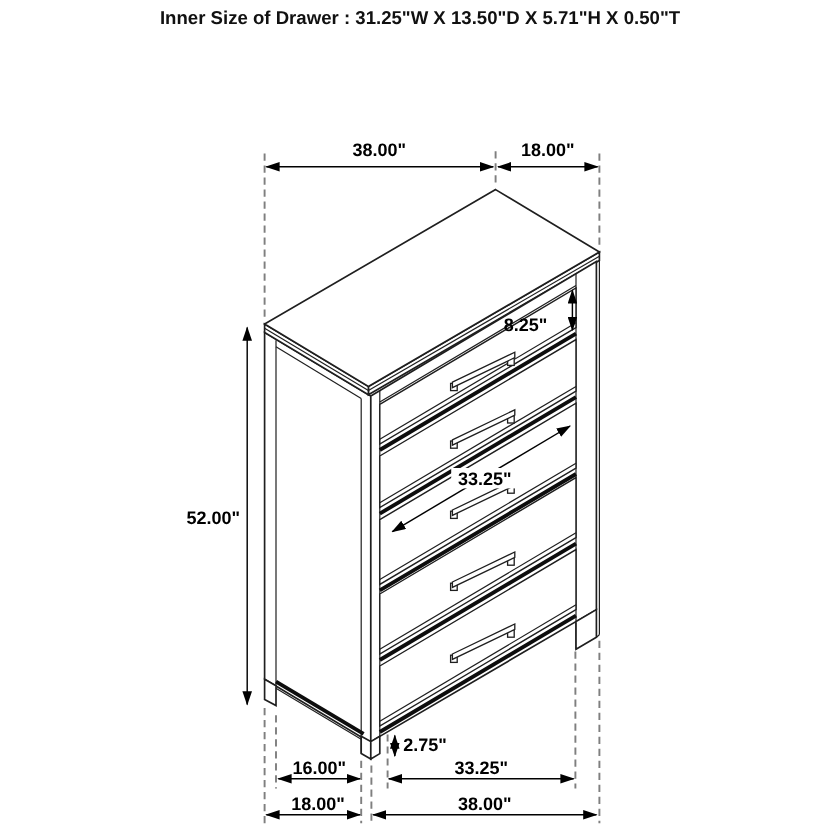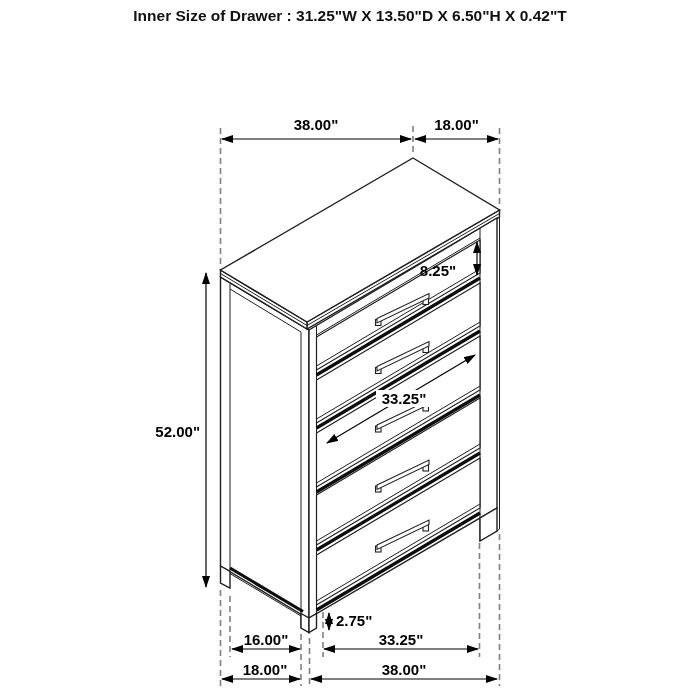--- a/index.html
+++ b/index.html
@@ -15,21 +15,21 @@
   .thick{stroke:#0d0d0d;stroke-width:3.2;fill:none;}
   .drawer{stroke:#1f1f1f;stroke-width:1.2;fill:#ffffff;}
   .handle{stroke:#1f1f1f;stroke-width:1.1;fill:#ffffff;}
   .ext{stroke:#7f7f7f;stroke-width:1.6;stroke-dasharray:6 4;fill:none;}
   .dim{stroke:#000;stroke-width:1.2;fill:none;}
 </style>
 </head>
 <body>
 
 <div class="stage">
-  <div class="title">Inner Size of Drawer : 31.25"W X 13.50"D X 6.50"H X 0.42"T</div>
+  <div class="title">Inner Size of Drawer : 31.25"W X 13.50"D X 5.71"H X 0.50"T</div>
 
   <svg width="700" height="700" viewBox="0 0 700 700">
     <defs>
       <marker id="ah" orient="auto-start-reverse" markerUnits="userSpaceOnUse" markerWidth="12" markerHeight="8" refX="11" refY="4">
         <path d="M0,0 L12,4 L0,8 Z" fill="#000"></path>
       </marker>
     </defs>
 
     <g>
 

